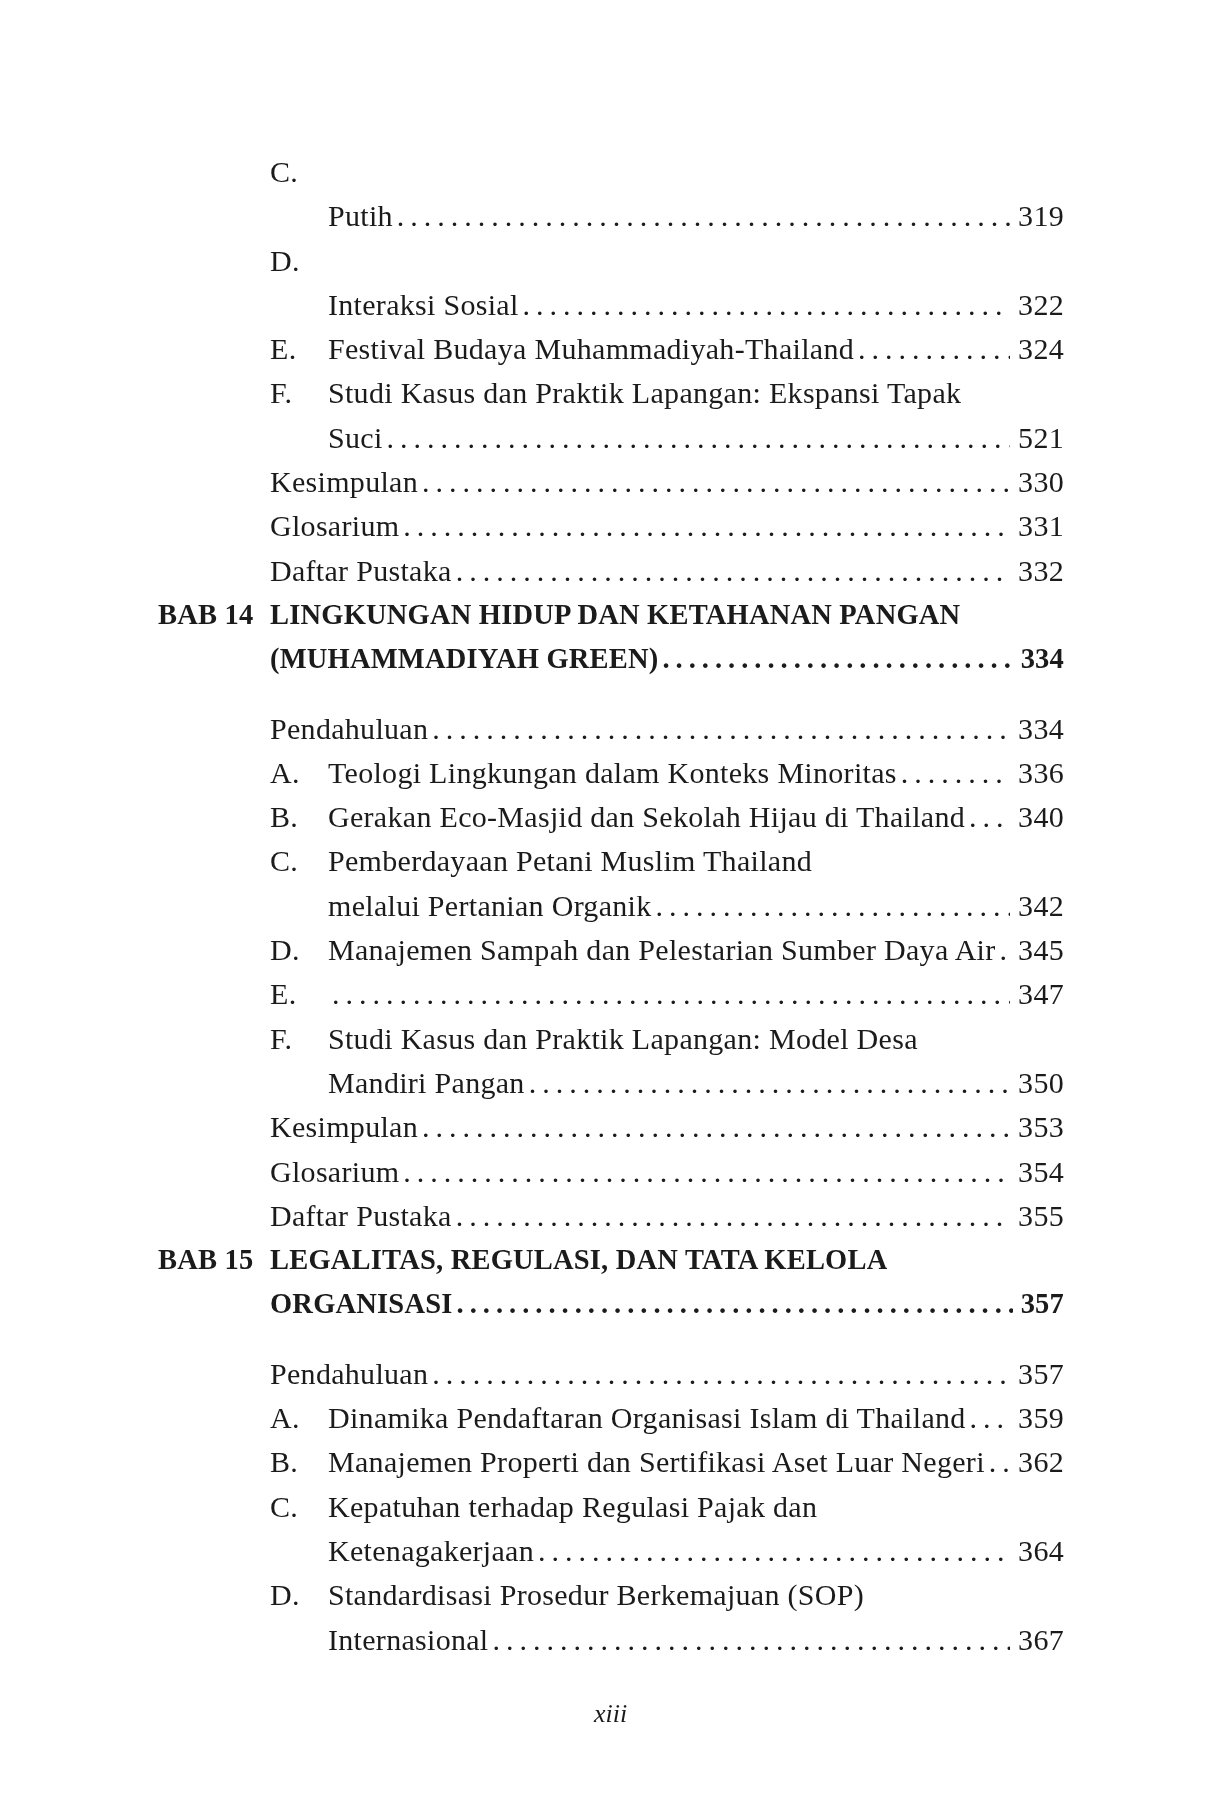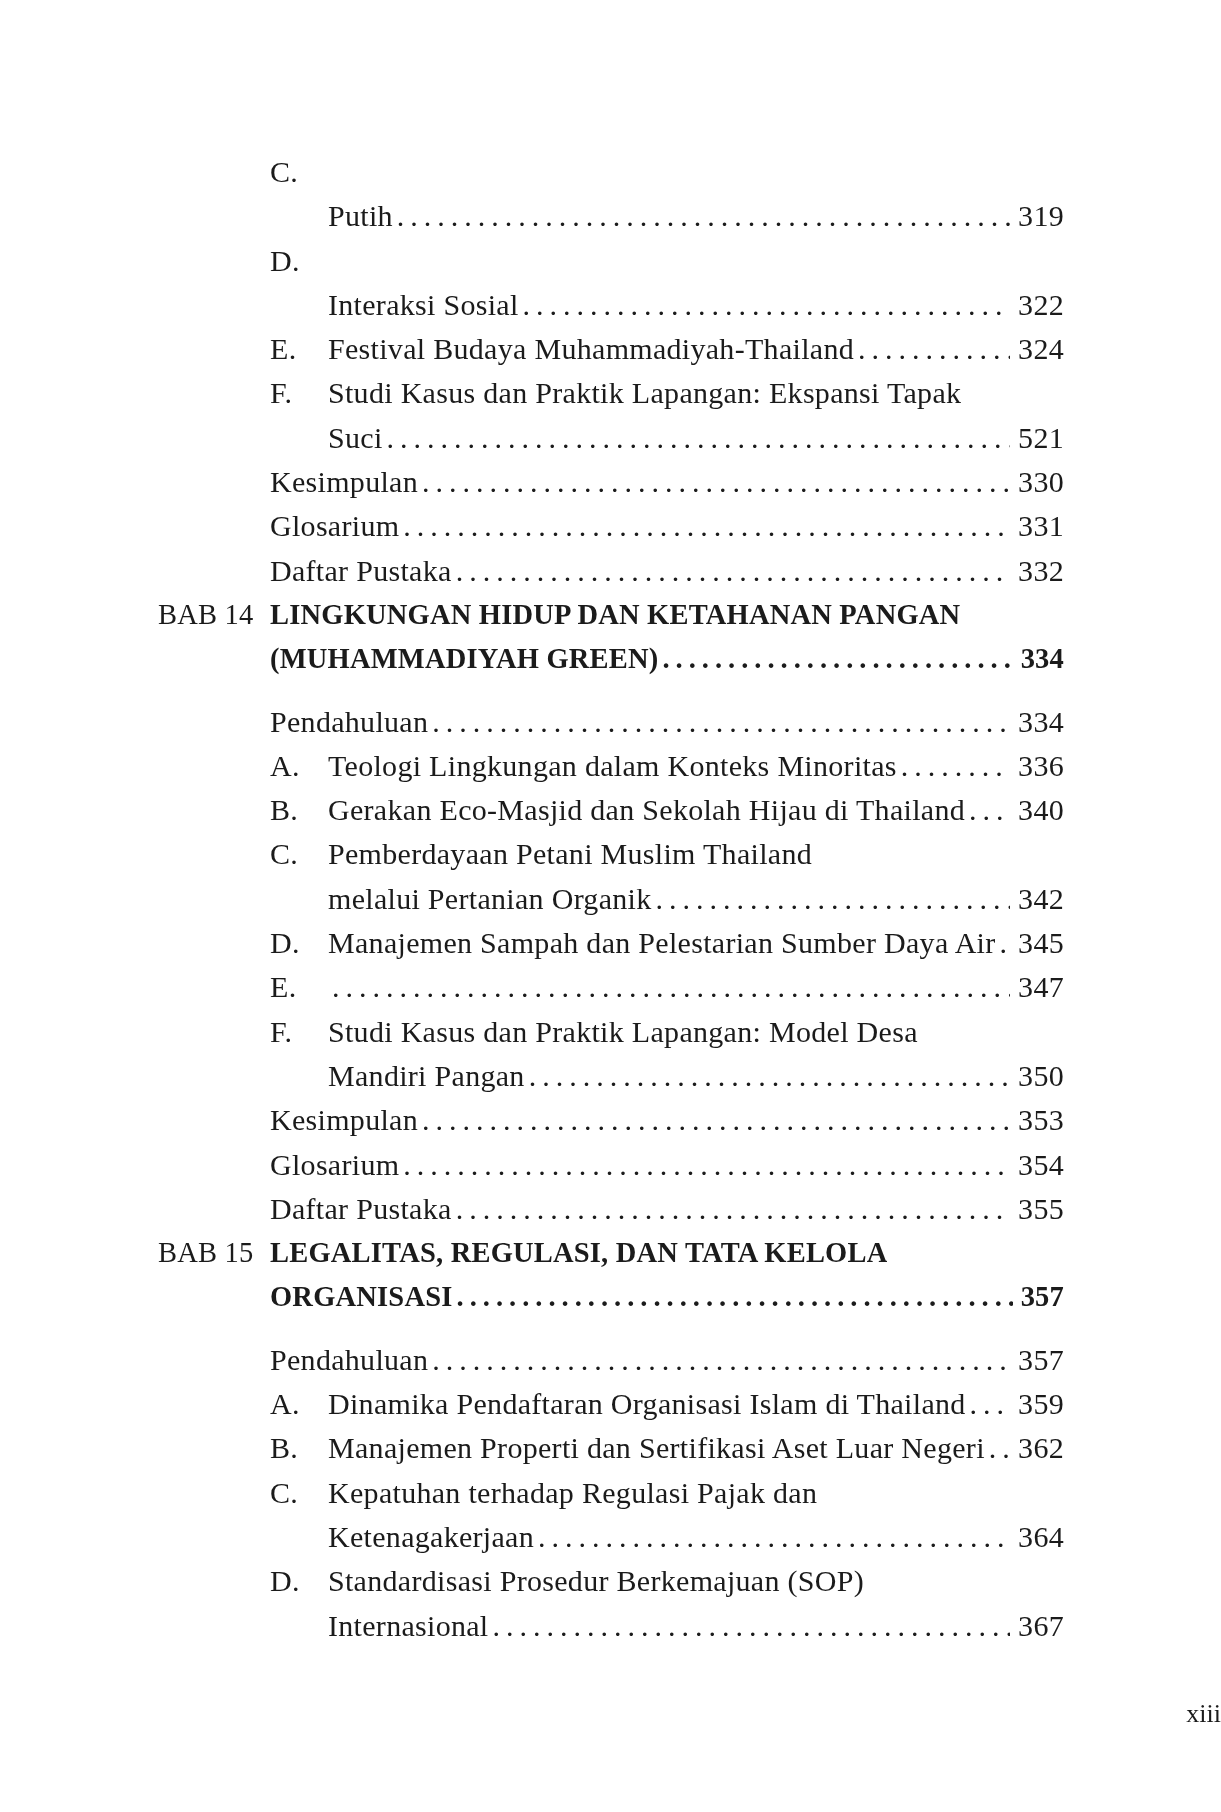--- a/index.html
+++ b/index.html
@@ -29,25 +29,25 @@
     font-size: 30px;
     letter-spacing: 0.3px;
     white-space: nowrap;
   }
   .toc-row.bold {
     font-weight: 700;
     font-size: 28.5px;
     letter-spacing: 0.2px;
   }
   .toc-row.gap {
-    margin-top: 18px;
+    margin-top: 25px;
   }
   .cell-label {
     flex: 0 0 112px;
-    font-weight: 400;
+    font-weight: 700;
   }
   .cell-letter {
     flex: 0 0 58px;
   }
   .cell-text {
     flex: 0 1 auto;
     overflow: hidden;
   }
   .leader {
     flex: 1 1 0;
@@ -62,23 +62,24 @@
   }
   .cell-page {
     flex: 0 0 auto;
     text-align: center;
   }
   .footer {
     position: absolute;
     top: 1698px;
     left: 0;
     width: 100%;
-    text-align: right;
+    text-align: center;
     font-size: 26px;
     line-height: 32px;
+    font-style: italic;
   }
 </style>
 </head>
 <body>
 
 <div class="page">
   <main class="toc">
       <div class="toc-row">
         <span class="cell-label"></span>
         <span class="cell-letter">C.</span>

